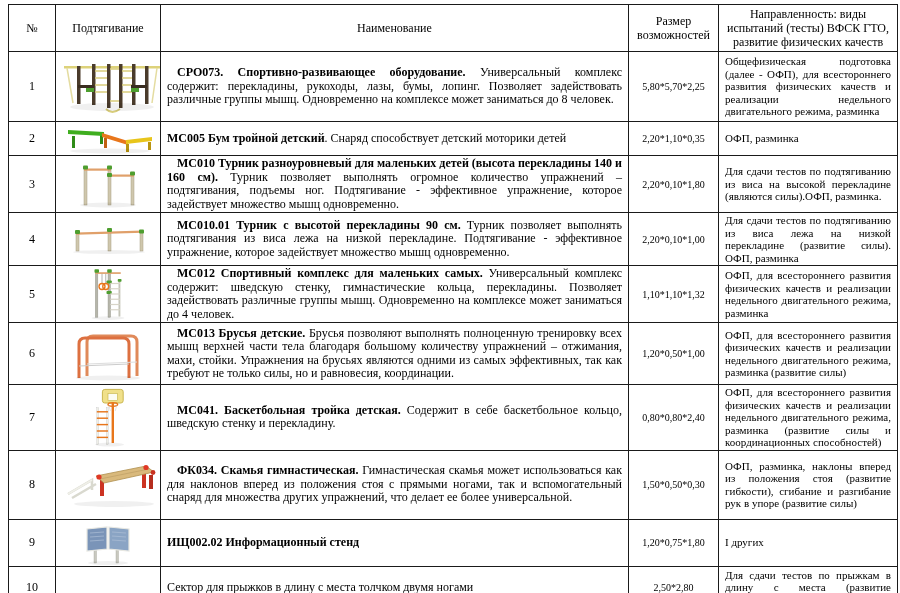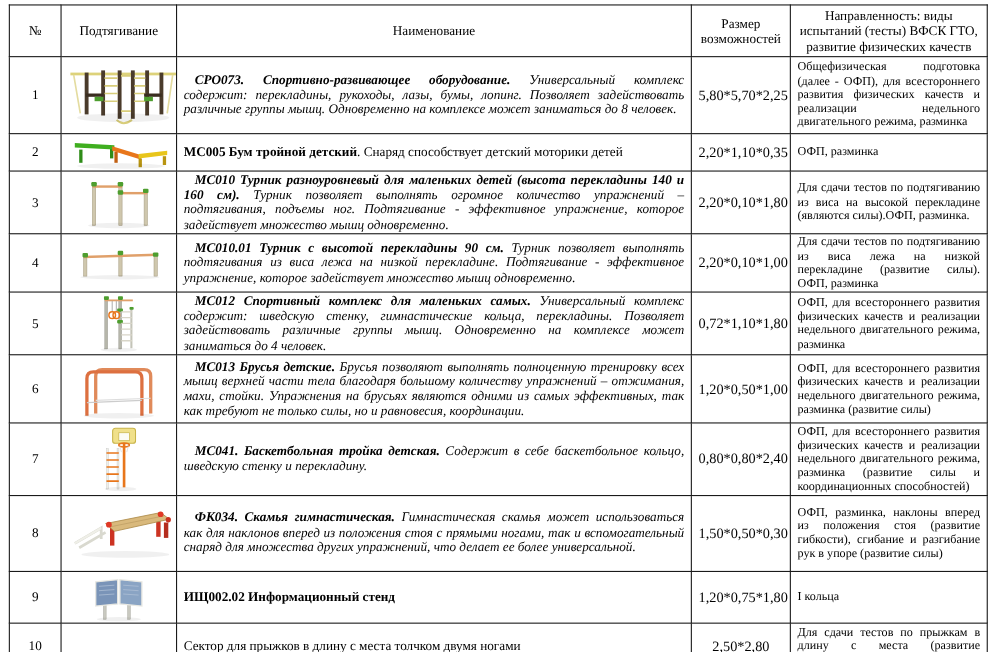--- a/index.html
+++ b/index.html
@@ -20,23 +20,23 @@
   }
   .doc th{
     font-weight:normal;text-align:center;
     font-size:12px;line-height:14px;padding:2px 4px;
   }
   .c-num{text-align:center;font-size:12px;}
   .c-img{text-align:center;padding:2px 1px;}
   .c-img svg{display:inline-block;vertical-align:middle;}
   .c-name{text-align:justify;font-size:12px;line-height:13.5px;}
   .c-name .para{margin:0;}
-  .c-name .para.ind{text-indent:10px;font-style:italic;}
+  .c-name .para.ind{text-indent:10px;}
   .b{font-weight:bold;}
-  .c-size{text-align:center;font-size:13px;}
+  .c-size{text-align:center;font-size:10px;}
   .c-dir{text-align:justify;font-size:11px;line-height:12.5px;margin-top:44px;}
 </style>
 </head>
 <body>
 
 <table class="doc">
   <colgroup>
     <col style="width:47px">
       <col style="width:105px">
       <col style="width:468px">
@@ -188,21 +188,21 @@
               <line x1="30" y1="43" x2="43" y2="43"></line>
           <line x1="30" y1="50" x2="43" y2="50"></line>
               <line x1="30" y1="57" x2="43" y2="57"></line>
         </g>
         <ellipse cx="27" cy="68" rx="22" ry="2.5" fill="#000" opacity="0.06"></ellipse>
       </svg>
     </td>
     <td class="c-name">
       <div class="para ind"><span class="b">МС012 Спортивный комплекс для маленьких самых.</span><span> Универсальный комплекс содержит: шведскую стенку, гимнастические кольца, перекладины. Позволяет задействовать различные группы мышц. Одновременно на комплексе может заниматься до 4 человек.</span></div>
     </td>
-    <td class="c-size">0,72*1,10*1,80</td>
+    <td class="c-size">1,10*1,10*1,32</td>
     <td class="c-dir">ОФП, для всестороннего развития физических качеств и реализации недельного двигательного режима, разминка</td>
   </tr>
 
   <tr style="height:62px">
     <td class="c-num">6</td>
     <td class="c-img">
       <svg width="74" height="56" viewBox="0 0 74 56">
         <path d="M16,50 L16,16 Q16,10 22,10 L60,10 Q66,10 66,16 L66,50" fill="none" stroke="#e08a5a" stroke-width="3"></path>
         <path d="M8,52 L8,18 Q8,12 14,12 L52,12 Q58,12 58,18 L58,52" fill="none" stroke="#dd7040" stroke-width="3"></path>
         <line x1="8" y1="40" x2="58" y2="38" stroke="#ccc" stroke-width="1"></line>
@@ -289,21 +289,21 @@
           <line x1="32" y1="15" x2="46" y2="16"></line>
               <line x1="32" y1="19" x2="46" y2="20"></line>
         </g>
         <ellipse cx="28" cy="42" rx="20" ry="2" fill="#000" opacity="0.06"></ellipse>
       </svg>
     </td>
     <td class="c-name">
       <div class="para"><span class="b">ИЩ002.02 Информационный стенд</span><span></span></div>
     </td>
     <td class="c-size">1,20*0,75*1,80</td>
-    <td class="c-dir">I кольца</td>
+    <td class="c-dir">I других</td>
   </tr>
 
   <tr style="height:43px">
     <td class="c-num">10</td>
     <td class="c-img"></td>
     <td class="c-name">
       <div class="para"><span class="b"></span><span>Сектор для прыжков в длину с места толчком двумя ногами</span></div>
     </td>
     <td class="c-size">2,50*2,80</td>
     <td class="c-dir">Для сдачи тестов по прыжкам в длину с места (развитие скоростно-силовых возможностей)</td>

